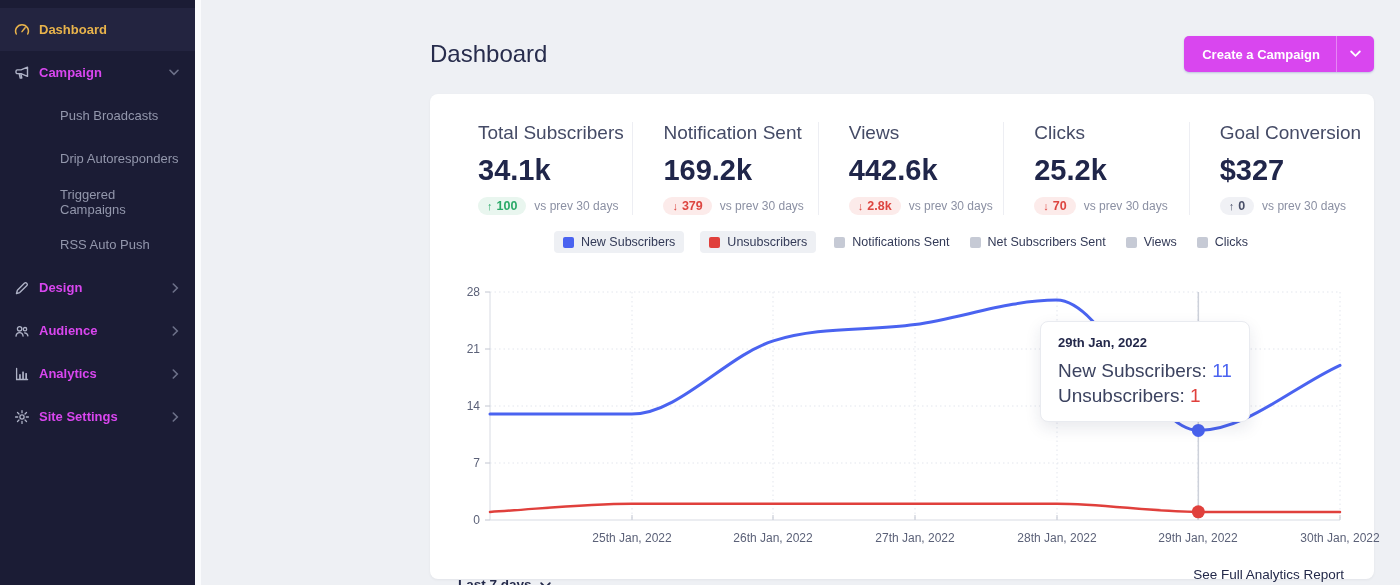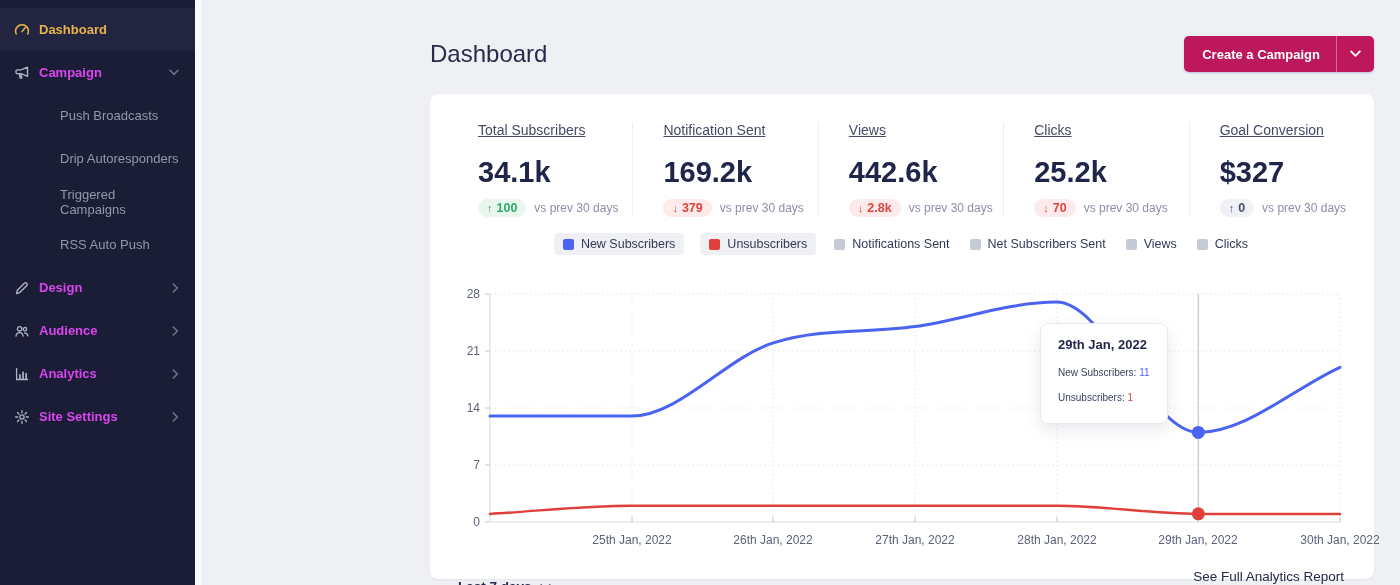--- a/index.html
+++ b/index.html
@@ -18,33 +18,33 @@
   .nav-item .nav-icon { width:16px; height:16px; margin-right:9px; color:#aeb2c6; display:inline-flex; }
   .nav-item.active { background:#232440; color:#e8b34b; }
   .nav-item.active .nav-icon { color:#e8b34b; }
   .nav-item .chev { margin-left:auto; color:#6d7189; display:inline-flex; }
   .nav-sub { padding-left:60px; color:#9397ac; font-weight:normal; }
   
   main { flex:1; padding:36px 26px 0 229px; }
   .page-header { display:flex; align-items:center; justify-content:space-between; margin-bottom:22px; }
   h1 { font-size:24px; font-weight:500; color:#272c4c; }
   .create-btn {
-    display:flex; align-items:stretch; background:#be185d; color:#fff;
+    display:flex; align-items:stretch; background:#d946ef; color:#fff;
     border-radius:5px; height:36px; cursor:pointer; font-size:13px; font-weight:bold;
     box-shadow:0 1px 2px rgba(40,60,160,.25);
   }
   .create-btn .btn-label { display:flex; align-items:center; padding:0 16px 0 18px; }
   .create-btn .btn-divider { width:1px; background:rgba(255,255,255,.35); margin:0; }
   .create-btn .btn-caret { display:flex; align-items:center; padding:0 13px; }
   
   .card { background:#fff; border-radius:8px; box-shadow:0 1px 3px rgba(16,24,40,.05); padding-top:28px; height:485px; }
   .stats-row { display:flex; }
   .stat { flex:1; padding-left:30px; border-left:1px solid #edeef3; }
   .stat:first-child { border-left:none; padding-left:48px; }
-  .stat-label { font-size:14px; color:#454b66; margin-bottom:18px;text-decoration:underline; }
+  .stat-label { font-size:19px; color:#454b66; margin-bottom:10px; }
   .stat-value { font-size:29px; font-weight:bold; color:#20264a; margin-bottom:10px; }
   .stat-delta { display:flex; align-items:center; font-size:12.5px; }
   .pill { display:inline-flex; align-items:center; gap:4px; padding:2px 9px; border-radius:11px; font-weight:bold; }
   .pill .arrow { font-size:11px; font-weight:normal; }
   .pill.green { background:#e9f6ef; color:#2aa968; }
   .pill.red { background:#fcebea; color:#dd4540; }
   .pill.neutral { background:#f0f1f5; color:#4a5069; }
   .vs { margin-left:8px; color:#8b90a3; font-size:12px; }
   
   .legend { display:flex; justify-content:center; align-items:flex-start; gap:16px; margin-top:16px; font-size:12.5px; color:#333a57; }
@@ -54,21 +54,21 @@
   .sw-blue { background:#4a63f0; } .sw-red { background:#e0403c; } .sw-gray { background:#c6cad5; }
   
   .chart-wrap { position:relative; height:300px; margin-top:4px; }
   .chart-wrap svg { display:block; overflow:visible; }
   .axis-text { font-size:12px; fill:#5b6178; font-family:"Liberation Sans", sans-serif; }
   .tooltip {
     position:absolute; left:610px; top:64px; background:#fff; border:1px solid #e9ebf0;
     border-radius:8px; box-shadow:0 6px 16px rgba(30,40,80,.10); padding:13px 17px; white-space:nowrap; z-index:2;
   }
   .tt-title { font-size:13px; font-weight:bold; color:#23284a; margin-bottom:8px; }
-  .tt-row { font-size:10px; color:#3c4360; line-height:25px; }
+  .tt-row { font-size:19px; color:#3c4360; line-height:25px; }
   .v-blue { color:#4a63f0; } .v-red { color:#e0403c; }
   
   .card-footer { display:flex; justify-content:space-between; align-items:center; padding:10px 30px 0 28px; }
   .range-sel { display:inline-flex; align-items:center; gap:8px; font-size:13.5px; font-weight:bold; color:#23294a; cursor:pointer; }
   .report-link { font-size:13.5px; color:#23294a; text-decoration:none; border-bottom:1px solid #b9bdc9; padding-bottom:18px; cursor:pointer; }
 </style>
 </head>
 <body>
 
 <aside class="sidebar">

